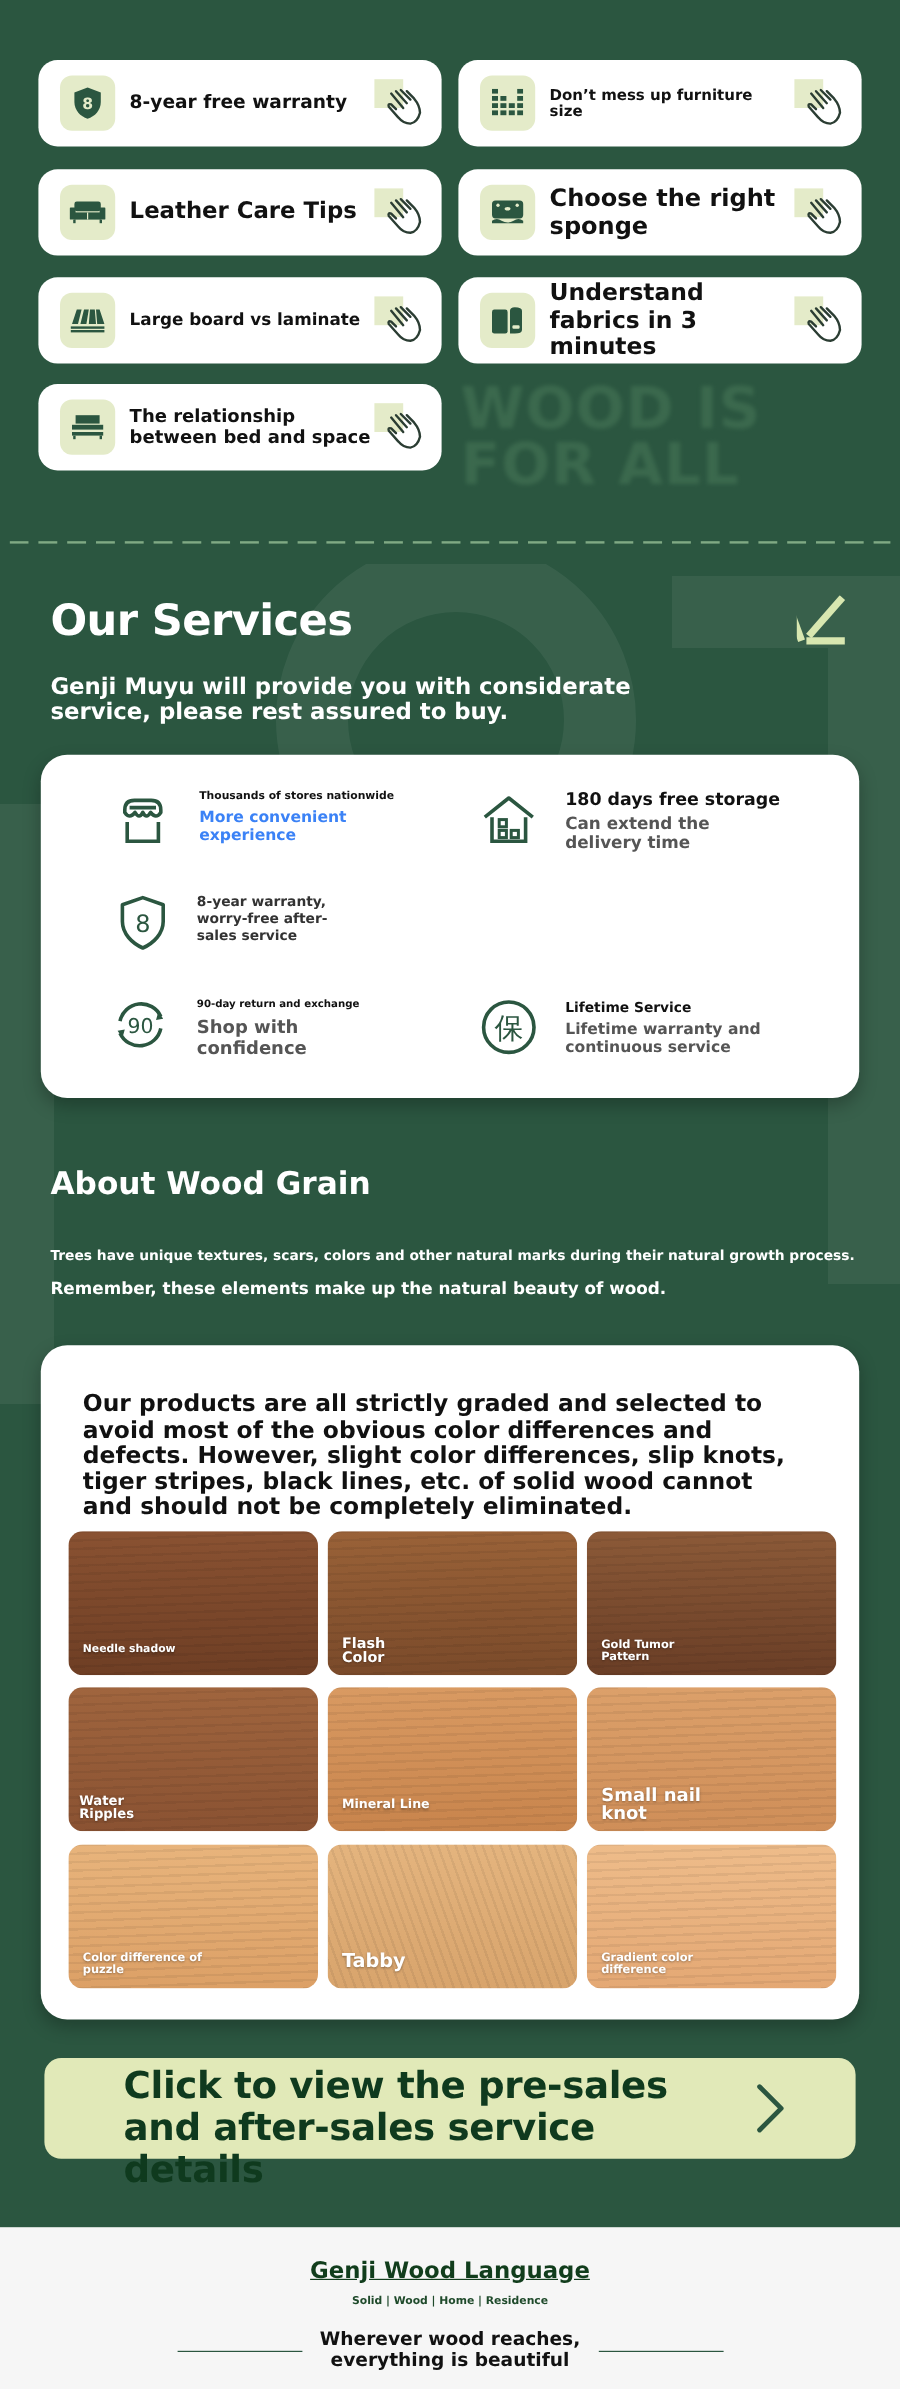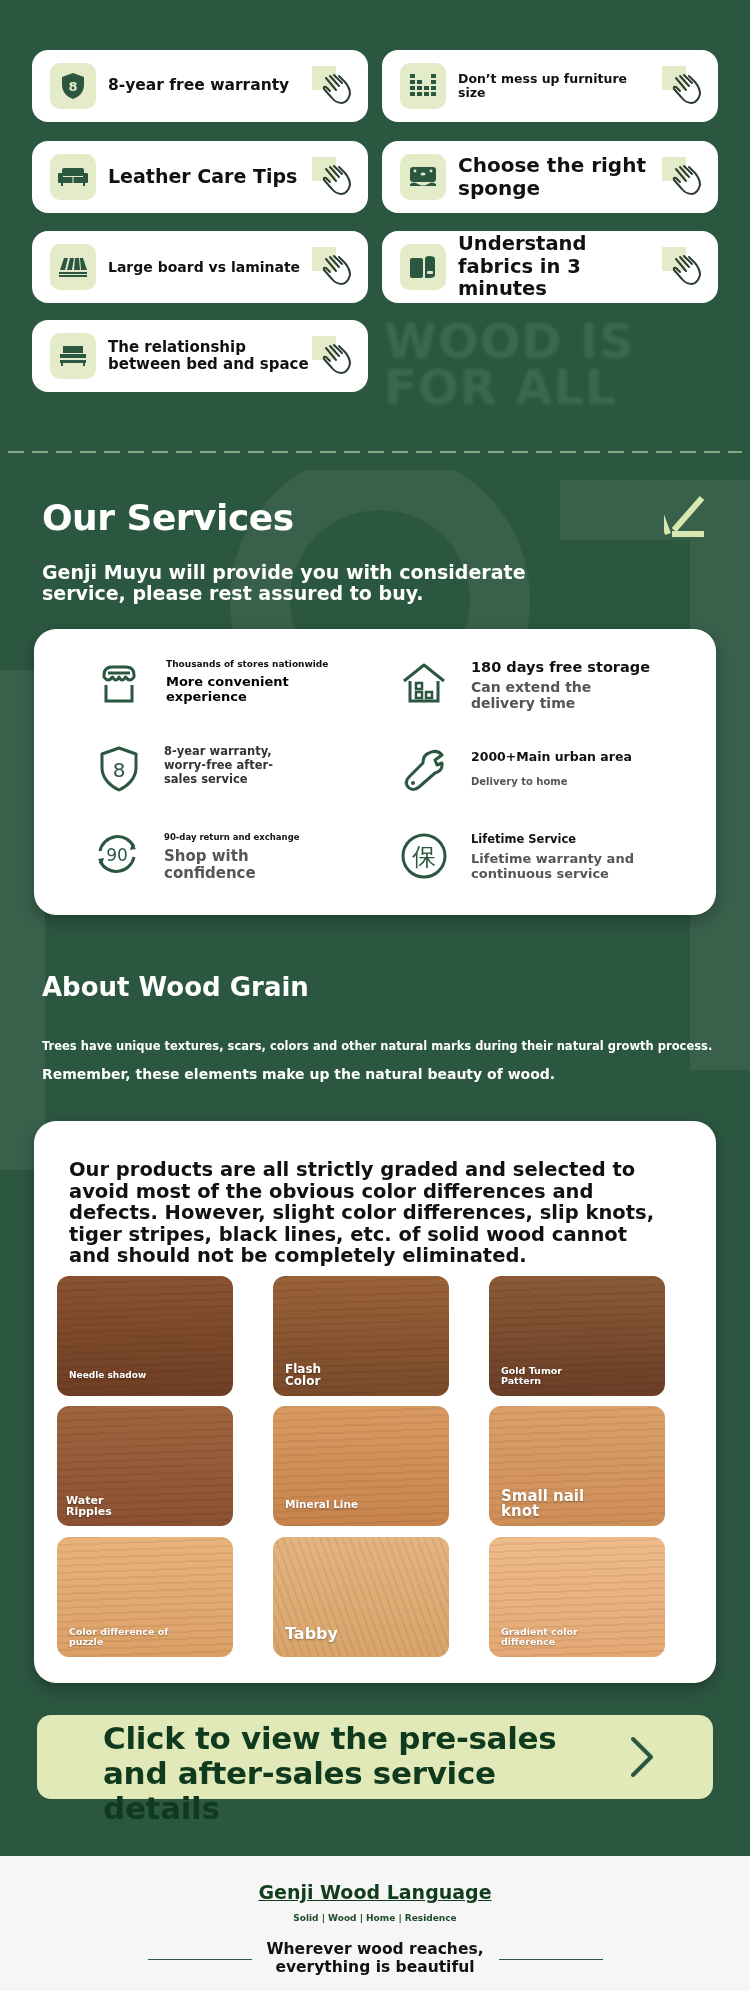--- a/index.html
+++ b/index.html
@@ -80,21 +80,21 @@
 
   .wg-card {
     position: absolute; left: 34px; top: 1121px; width: 682px; height: 562px;
     background: #fff; border-radius: 22px; box-shadow: 0 6px 14px rgba(0,0,0,.25);
   }
   .wg-intro {
     position: absolute; left: 35px; top: 38px; width: 600px;
     font-size: 19.5px; font-weight: bold; line-height: 21.5px; color: #111;
   }
   .grain {
-    position: absolute; width: 176px; height: 120px; border-radius: 12px; overflow: hidden;
+    position: absolute; width: 208px; height: 120px; border-radius: 12px; overflow: hidden;
     cursor: pointer;
   }
   .grain .gl {
     position: absolute; left: 12px; bottom: 12px; color: #fff; font-weight: bold;
     line-height: 1.05; text-shadow: 0 1px 2px rgba(0,0,0,.35);
   }
 
   
   .cta {
     position: absolute; left: 37px; top: 1715px; width: 676px; height: 84px;
@@ -293,21 +293,21 @@
   <div class="svc-card">
 
     <div class="svc-item" style="left:60px;top:30px">
       <svg class="sic" viewBox="0 0 50 50">
         <path d="M10 16 Q10 8 18 8 H32 Q40 8 40 16 V18 Q36 24 31.5 18 Q28 24 25 18 Q22 24 18.5 18 Q14 24 10 18 Z" fill="none" stroke="#2b5640" stroke-width="3" stroke-linejoin="round"></path>
         <line x1="14" y1="14" x2="36" y2="14" stroke="#2b5640" stroke-width="3"></line>
         <path d="M12 26 V42 H38 V26" fill="none" stroke="#2b5640" stroke-width="3"></path>
       </svg>
       <div class="txt" style="width:180px">
         <div class="t1" style="font-size:9px">Thousands of stores nationwide</div>
-        <div class="t2" style="font-size:13px;color:#000000">More convenient experience</div>
+        <div class="t2" style="font-size:13px;color:#3b82f6">More convenient experience</div>
       </div>
     </div>
 
     <div class="svc-item" style="left:365px;top:30px">
       <svg class="sic" viewBox="0 0 50 50">
         <path d="M5 22 L25 6 L45 22" fill="none" stroke="#2b5640" stroke-width="3" stroke-linejoin="round"></path>
         <path d="M11 22 V42 H39 V22" fill="none" stroke="#2b5640" stroke-width="3"></path>
         <rect x="17" y="24" width="6" height="6" fill="none" stroke="#2b5640" stroke-width="2.5"></rect>
         <rect x="17" y="33" width="6" height="6" fill="none" stroke="#2b5640" stroke-width="2.5"></rect>
         <rect x="27" y="33" width="6" height="6" fill="none" stroke="#2b5640" stroke-width="2.5"></rect>
@@ -321,30 +321,20 @@
     <div class="svc-item" style="left:60px;top:115px">
       <svg class="sic" viewBox="0 0 50 50">
         <path d="M25 4 L42 10 V24 C42 34 34 42 25 46 C16 42 8 34 8 24 V10 Z" fill="none" stroke="#2b5640" stroke-width="3" stroke-linejoin="round"></path>
         <text x="25" y="33" text-anchor="middle" font-size="20" fill="#2b5640" font-family="DejaVu Sans, sans-serif">8</text>
       </svg>
       <div class="txt" style="width:140px;margin-left:20px">
         <div class="t1" style="font-size:11.5px;color:#333;line-height:14px">8-year warranty, worry-free after-sales service</div>
       </div>
     </div>
 
-    <div class="svc-item" style="left:365px;top:116px">
-      <svg class="sic" viewBox="0 0 50 50">
-        <path d="M30 8 Q38 4 43 10 L36 15 L38 20 L43 18 Q44 26 36 28 L20 42 Q14 47 9 42 Q5 37 10 32 L24 18 Q24 10 30 8 Z" fill="none" stroke="#2b5640" stroke-width="3" stroke-linejoin="round"></path>
-        <circle cx="14" cy="38" r="2" fill="#2b5640"></circle>
-      </svg>
-      <div class="txt" style="width:190px">
-        <div class="t1" style="font-size:12.5px;margin-top:4px">2000+Main urban area</div>
-        <div class="t2" style="font-size:10px;margin-top:12px">Delivery to home</div>
-      </div>
-    </div>
 
     <div class="svc-item" style="left:58px;top:200px">
       <svg class="sic" viewBox="0 0 50 50">
         <path d="M8 22 A18 18 0 0 1 42 18" fill="none" stroke="#2b5640" stroke-width="3"></path>
         <path d="M42 28 A18 18 0 0 1 8 32" fill="none" stroke="#2b5640" stroke-width="3"></path>
         <path d="M40 14 L44 20 L38 21 Z" fill="#2b5640"></path>
         <path d="M10 36 L6 30 L12 29 Z" fill="#2b5640"></path>
         <text x="25" y="32" text-anchor="middle" font-size="17" fill="#2b5640" font-family="DejaVu Sans, sans-serif">90</text>
       </svg>
       <div class="txt" style="width:180px">

